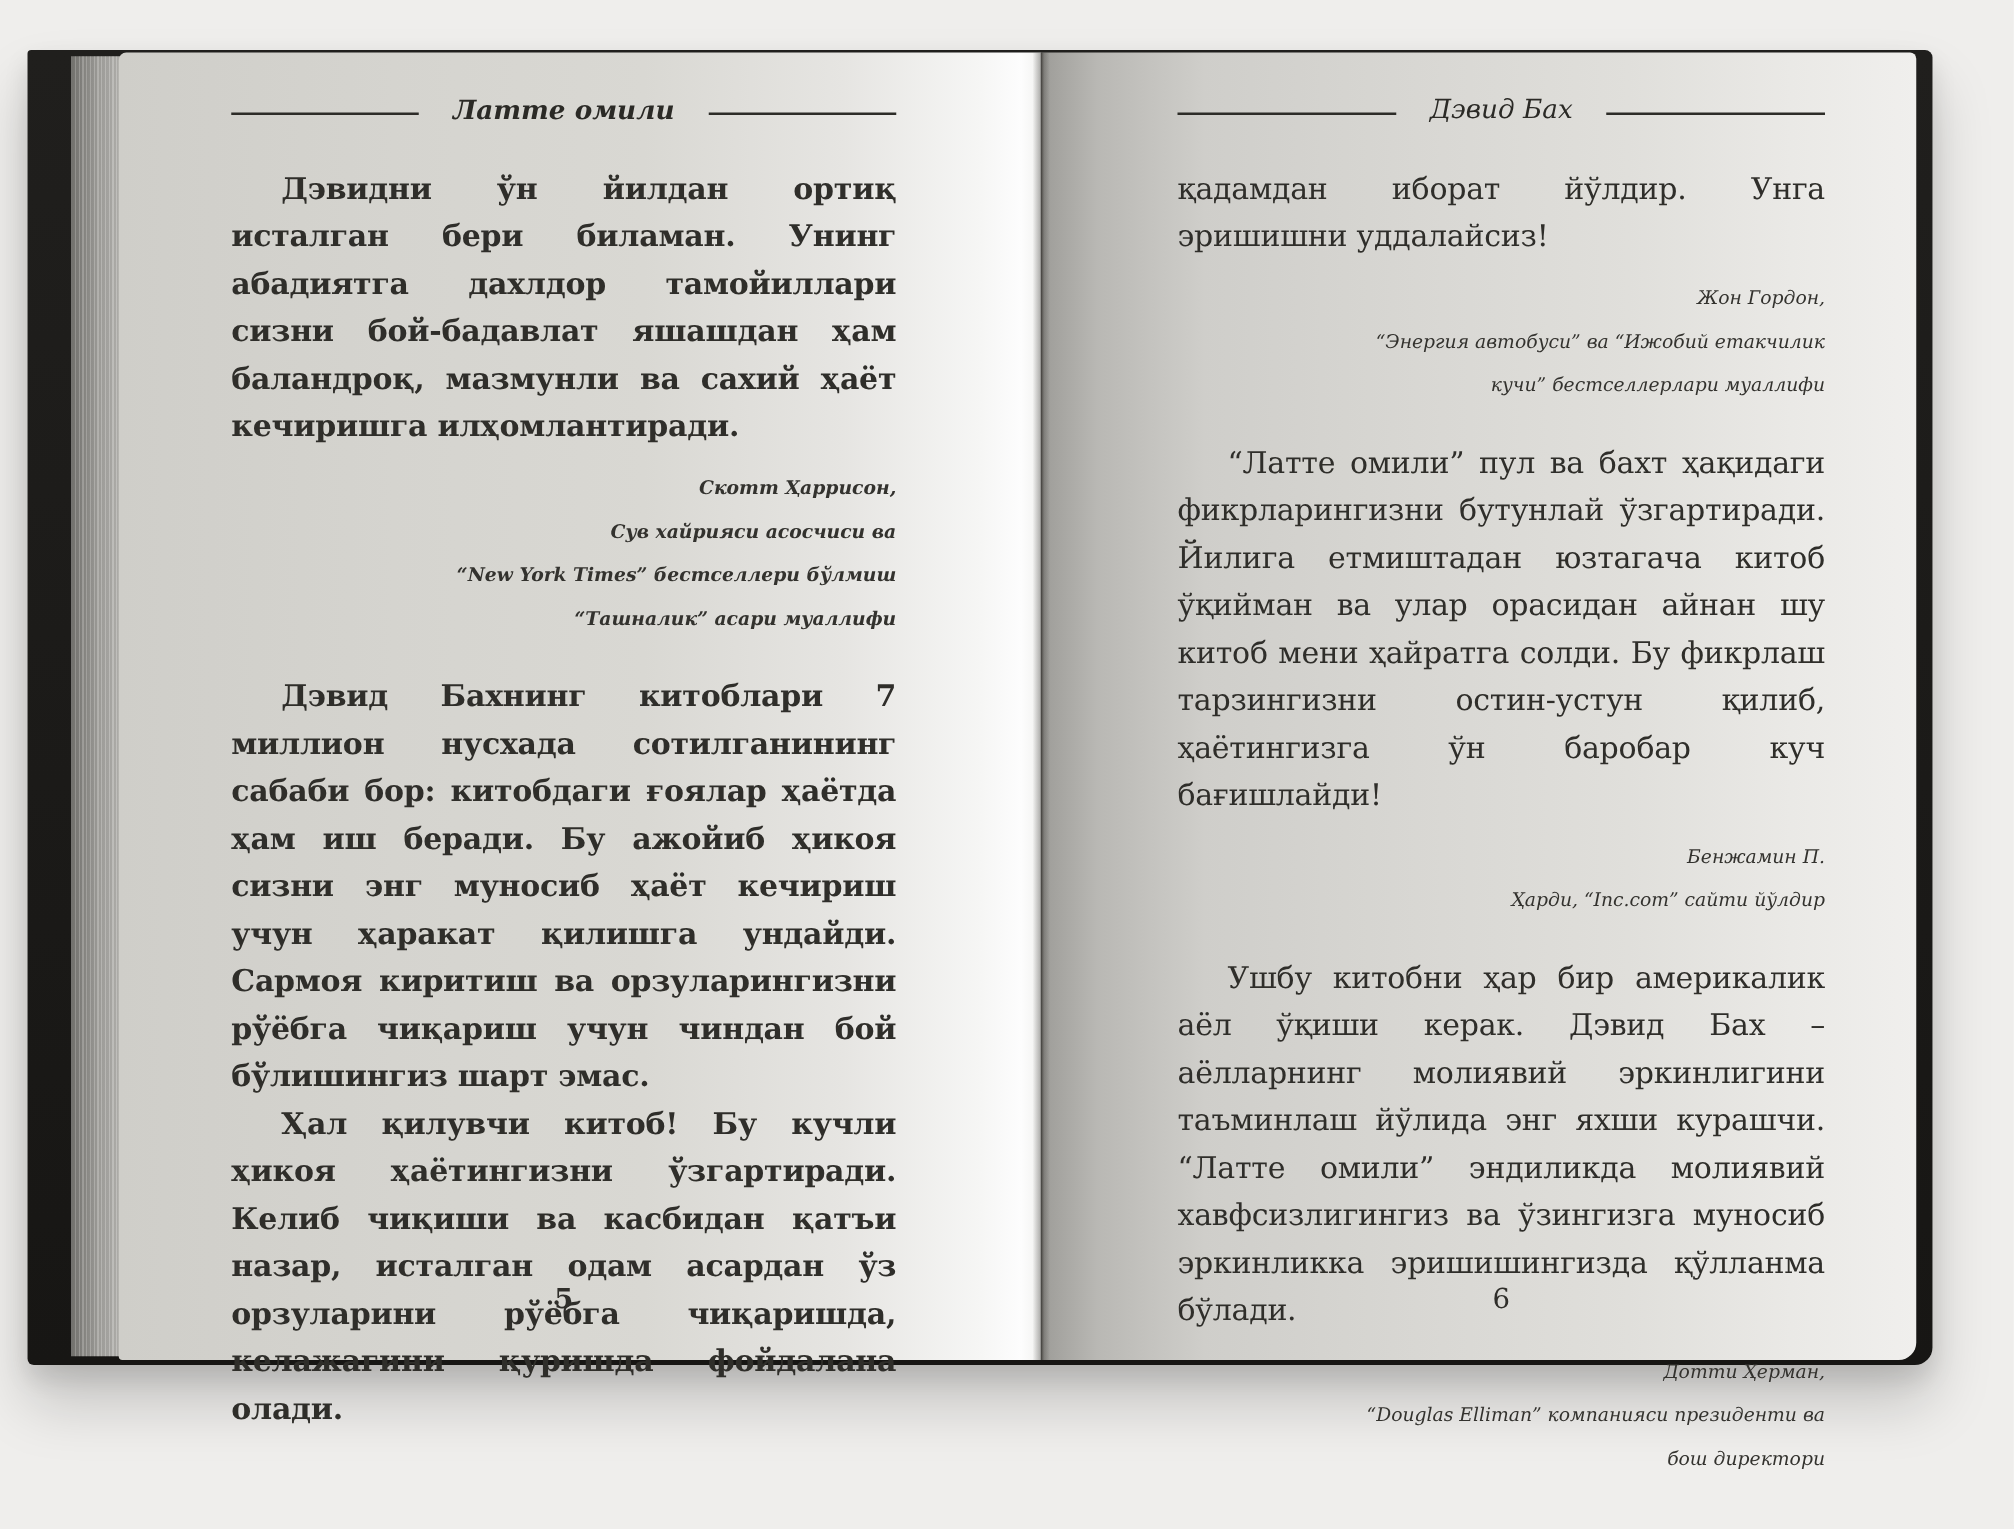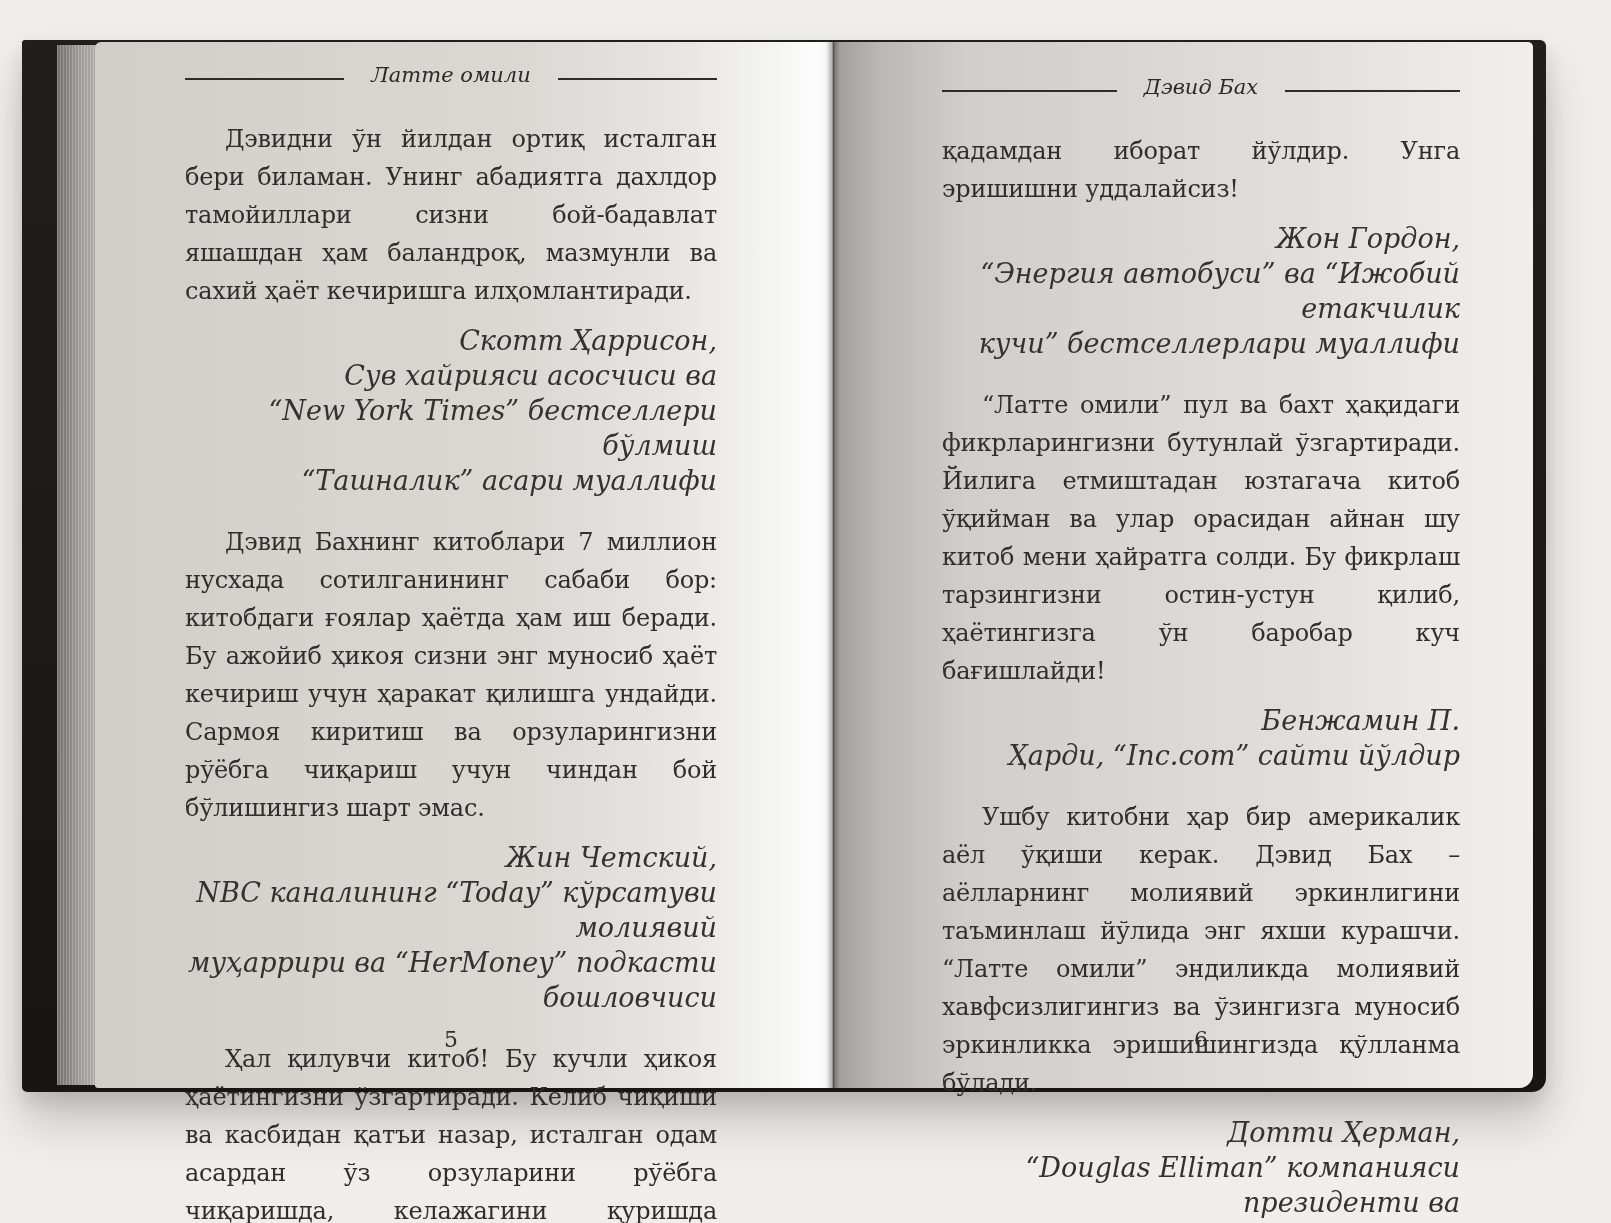--- a/index.html
+++ b/index.html
@@ -66,21 +66,21 @@
     background: linear-gradient(to right,
       rgba(30,28,24,0) 0%, rgba(30,28,24,0.28) 40%,
       rgba(30,28,24,0.6) 52%, rgba(30,28,24,0.25) 66%, rgba(30,28,24,0) 100%);
   }
   .text-col {
     position: relative;
     height: 100%;
     box-sizing: border-box;
     color: #2f2e2a;
   }
-  .page.left  .text-col { margin-left: 90px; width: 532px; padding-top: 16px; }
+  .page.left  .text-col { margin-left: 90px; width: 532px; padding-top: 28px; font-weight: bold; }
   .page.right .text-col { margin-left: 109px; width: 518px; padding-top: 28px; }
   .running-header {
     display: flex;
     align-items: center;
     height: 34px;
     margin-bottom: 28px;
   }
   .running-header .rule {
     flex: 1;
     height: 2px;
@@ -99,21 +99,21 @@
     font-size: 24px;
     line-height: 38px;
     text-align: justify;
     text-indent: 40px;
     letter-spacing: -0.2px;
   }
   .para.no-indent { text-indent: 0; }
   .attribution {
     margin: 13px 0 25px;
     font-style: italic;
-    font-size: 27px;
+    font-size: 15px;
     line-height: 35px;
     text-align: right;
     color: #33322e;
   }
   .page-num {
     position: absolute;
     left: 0;
     right: 0;
     bottom: 36px;
     text-align: center;
@@ -138,25 +138,20 @@
         </div>
         <div class="page-body">
             <p class="para">Дэвидни ўн йилдан ортиқ исталган бери биламан. Унинг абадиятга дахлдор тамойиллари сизни бой-бадавлат яшашдан ҳам баландроқ, мазмунли ва сахий ҳаёт кечиришга илҳомлантиради.</p>
             <div class="attribution">
               <div class="attr-line">Скотт Ҳаррисон,</div>
               <div class="attr-line">Сув хайрияси асосчиси ва</div>
               <div class="attr-line">“New York Times” бестселлери бўлмиш</div>
               <div class="attr-line">“Ташналик” асари муаллифи</div>
             </div>
             <p class="para">Дэвид Бахнинг китоблари 7 миллион нусхада сотилганининг сабаби бор: китобдаги ғоялар ҳаётда ҳам иш беради. Бу ажойиб ҳикоя сизни энг муносиб ҳаёт кечириш учун ҳаракат қилишга ундайди. Сармоя киритиш ва орзуларингизни рўёбга чиқариш учун чиндан бой бўлишингиз шарт эмас.</p>
-            <div class="attribution">
-              <div class="attr-line">Жин Четский,</div>
-              <div class="attr-line">NBC каналининг “Today” кўрсатуви молиявий</div>
-              <div class="attr-line">муҳаррири ва “HerMoney” подкасти бошловчиси</div>
-            </div>
             <p class="para">Ҳал қилувчи китоб! Бу кучли ҳикоя ҳаётингизни ўзгартиради. Келиб чиқиши ва касбидан қатъи назар, исталган одам асардан ўз орзуларини рўёбга чиқаришда, келажагини қуришда фойдалана олади.</p>
           </div>
         <div class="page-num">5</div>
       </div>
     </div>
 
     <div class="page right">
       <div class="text-col">
         <div class="running-header">
           <span class="rule"></span>

